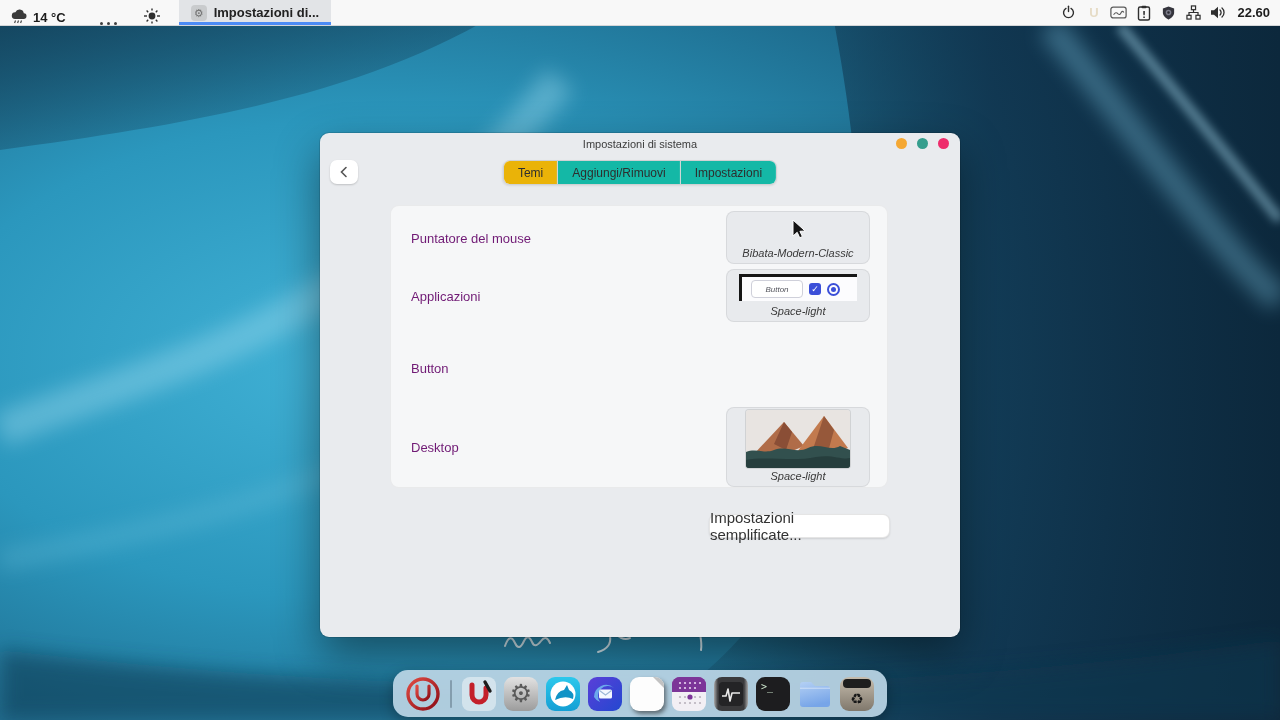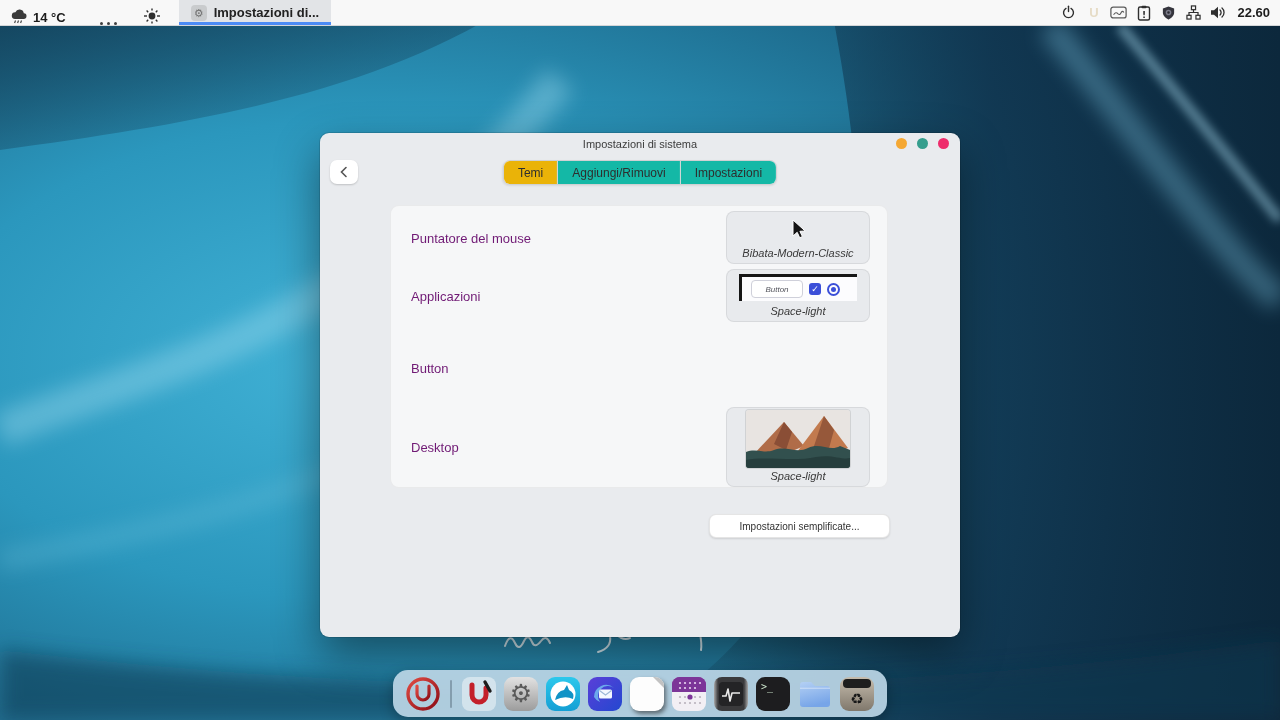--- a/index.html
+++ b/index.html
@@ -61,21 +61,21 @@
            display:flex; align-items:center; gap:6px; padding-left:9px; }
   .wbtn { width:52px; height:18px; background:#fff; border:1px solid #cfd0da; border-radius:4px; font-size:8px; color:#55565e;
           display:flex; align-items:center; justify-content:center; }
   .wcheck { width:12px; height:12px; background:#3b4fd8; border-radius:3px; color:#fff; font-size:9px; line-height:12px; text-align:center; font-weight:bold; }
   .wradio { width:13px; height:13px; border:2px solid #3b4fd8; border-radius:50%; display:flex; align-items:center; justify-content:center; }
   .wradio i { width:5px; height:5px; background:#3b4fd8; border-radius:50%; }
 
   .thumb { width:104px; height:58px; border-radius:3px; overflow:hidden; box-shadow:0 0 0 1px rgba(0,0,0,.1); }
 
   .footer-btn { position:absolute; right:70px; top:381px; width:181px; height:24px; background:#fff; border-radius:7px;
-                border:1px solid rgba(0,0,0,.1); box-shadow:0 1px 2px rgba(0,0,0,.12); font-size:10px; color:#333;
+                border:1px solid rgba(0,0,0,.1); box-shadow:0 1px 2px rgba(0,0,0,.12); font-size:15px; color:#333;
                 display:flex; align-items:center; justify-content:center; }
 
   
   .dock { position:absolute; left:50%; transform:translateX(-50%); bottom:3px; height:47px; background:rgba(188,214,230,.92);
           border-radius:15px; display:flex; align-items:center; gap:6px; padding:0 12px; z-index:40;
           box-shadow:0 4px 14px rgba(0,0,0,.28); }
   .dock-item { width:36px; height:36px; display:flex; align-items:center; justify-content:center; position:relative; }
   .dock-divider { width:2px; height:28px; background:rgba(80,100,115,.45); border-radius:1px; margin:0 3px; }
   .tile { width:34px; height:34px; border-radius:9px; display:flex; align-items:center; justify-content:center; position:relative; overflow:hidden; }
   .tile-upen { background:rgba(255,255,255,.45); border-radius:8px; }

